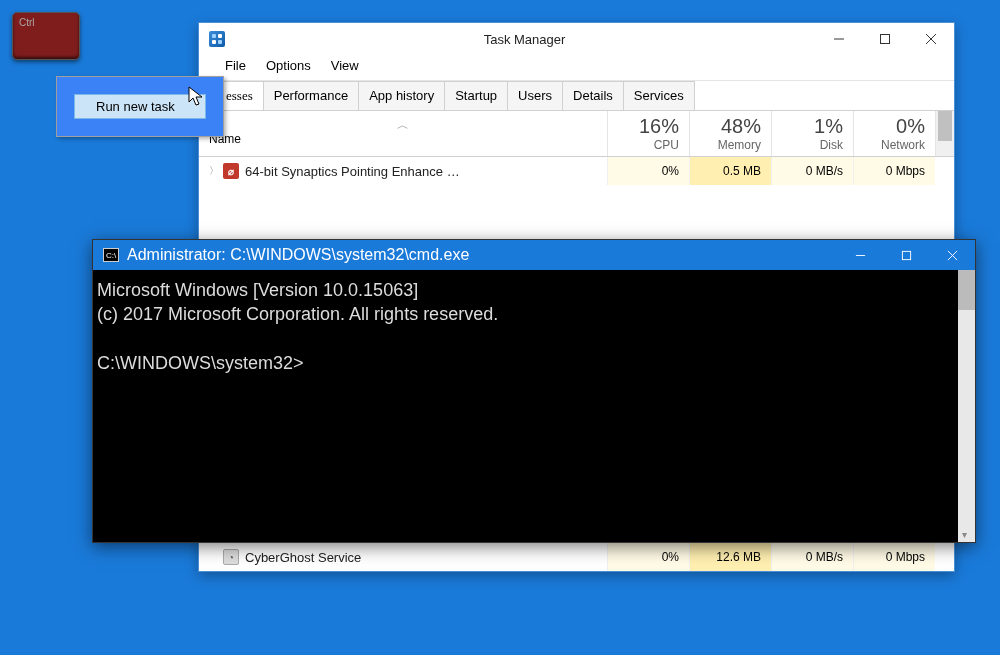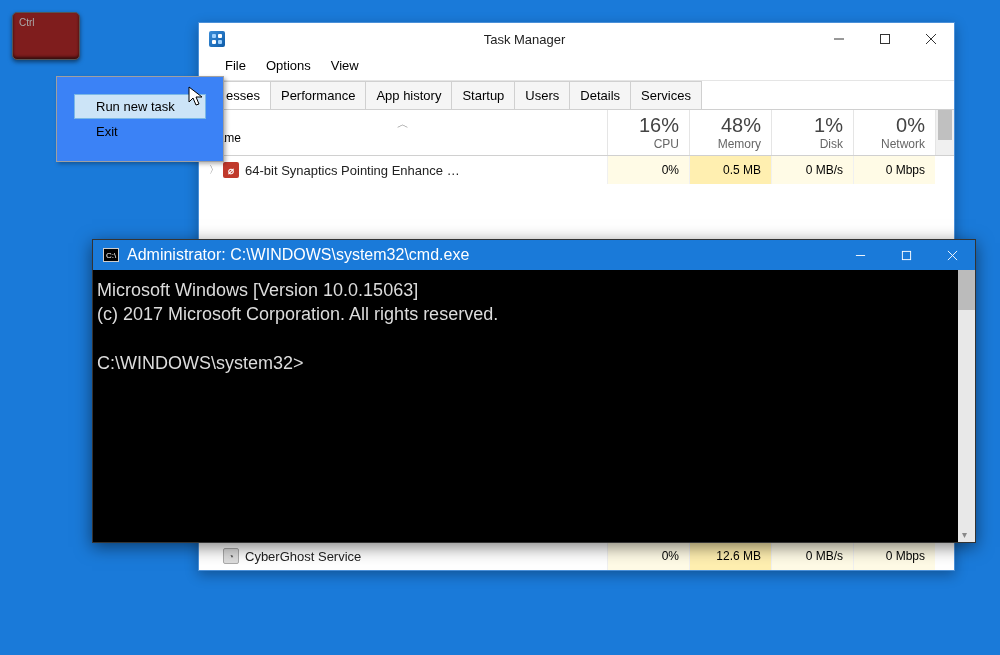--- a/index.html
+++ b/index.html
@@ -16,21 +16,21 @@
 .tm-title { font-size: 13px; color: #222; flex: 1; }
 .win-controls { display: flex; }
 .win-btn { width: 46px; height: 30px; display: flex; align-items: center; justify-content: center; color: #333; }
 .win-btn svg { width: 12px; height: 12px; }
 
 .tm-menubar { height: 26px; background: #fff; display: flex; align-items: flex-start; padding-left: 16px; font-size: 13px; border-bottom: 1px solid #e5e5e5; }
 .tm-menu-item { padding: 3px 10px; }
 
 .tm-tabs { display: flex; background: #fff; border-bottom: 1px solid #d0d0d0; font-size: 13px; padding-left: 4px; }
 .tm-tab { padding: 6px 10px; border: 1px solid #d0d0d0; border-bottom: none; margin-right: -1px; background: #f5f5f5; position: relative; }
-.tm-tab.active { background: #fff; z-index:2; }
+.tm-tab.active { background: #fff; z-index:2;font-family:Liberation Serif, serif; }
 .tab-trunc { padding-left: 22px; }
 
 .tm-header-row { display: flex; border-bottom: 1px solid #d0d0d0; font-size: 12px; }
 .col-name { flex: 1; padding: 6px 10px 10px 10px; display: flex; flex-direction: column; justify-content: flex-end; position: relative; }
 .col-name .sort-caret { position: absolute; top: 6px; left: 50%; transform: translateX(-50%); color: #888; }
 .col { width: 82px; text-align: right; padding: 4px 10px; border-left: 1px solid #e5e5e5; }
 .col .pct { font-size: 20px; color: #444; }
 .col .lbl { font-size: 12px; color: #666; }
 .scroll-gutter { width: 19px; border-left: 1px solid #e5e5e5; background:#f0f0f0; position:relative; }
 .scroll-thumb { position:absolute; left:2px; right:2px; top:0; height:30px; background:#c0c0c0; }
@@ -180,21 +180,20 @@
     <div class="cell heat0">0%</div>
     <div class="cell heat1">12.6 MB</div>
     <div class="cell heat0">0 MB/s</div>
     <div class="cell heat0">0 Mbps</div>
     <div style="width:19px;background:#f0f0f0"></div>
   </div>
 </div>
 
 <div class="dropdown">
   <div class="dd-item hover">Run new task</div>
-  <div class="dd-item">Exit</div>
 </div>
 <svg class="cursor" width="18" height="22" viewBox="0 0 18 22">
     <path d="M1 1 L1 16 L5 12 L8 19 L11 18 L8 11 L14 11 Z" fill="#fff" stroke="#000" stroke-width="1"></path>
   </svg>
 
 <div class="cmd-window">
   <div class="cmd-titlebar">
     <div class="cmd-icon">C:\</div>
     <div class="cmd-title">Administrator: C:\WINDOWS\system32\cmd.exe</div>
     <div class="cmd-win-btn">

